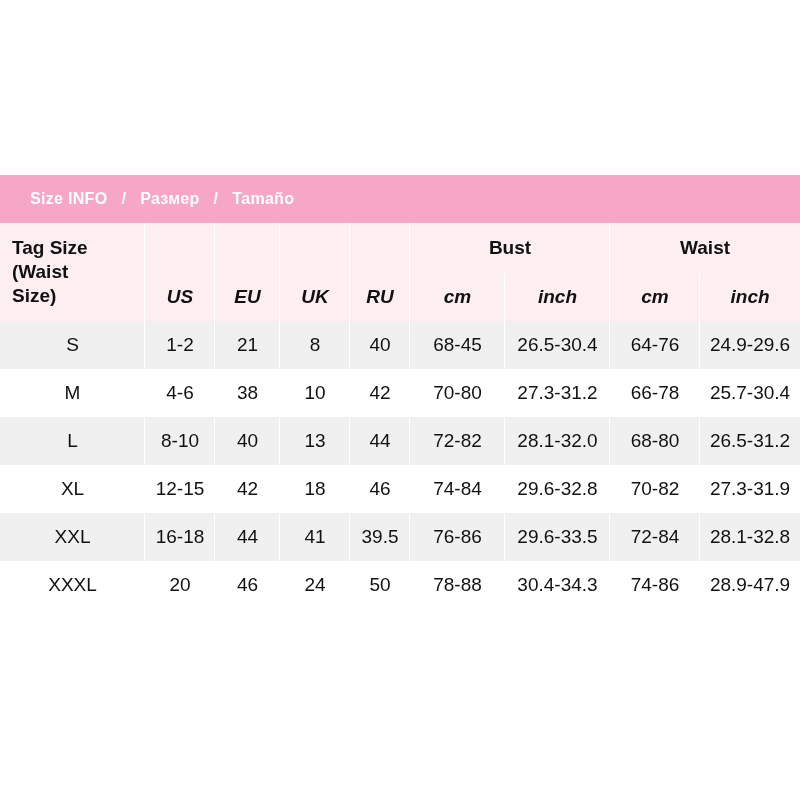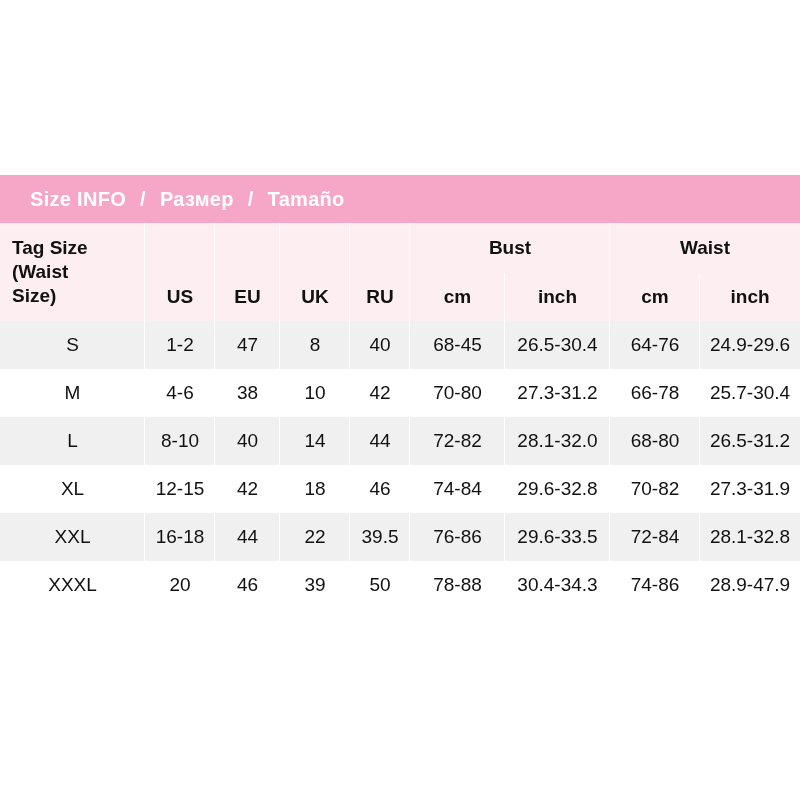--- a/index.html
+++ b/index.html
@@ -32,21 +32,21 @@
     background: #f6a7c8;
     height: 48px;
     padding: 0;
     vertical-align: middle;
   }
   .title-inner {
     display: flex;
     align-items: center;
     padding-left: 30px;
     color: #ffffff;
-    font-size: 20px;
+    font-size: 16px;
     font-weight: bold;
     letter-spacing: 0.3px;
     white-space: nowrap;
   }
   .title-sep {
     margin: 0 14px;
     font-weight: bold;
   }
   .hdr td, .hdr th {
     background: #fdeef2;
@@ -62,20 +62,21 @@
     text-align: left !important;
     padding-left: 12px !important;
     font-size: 19px;
     line-height: 1.25;
   }
   .grp-head {
     height: 50px;
   }
   .unit-head {
     height: 48px;
+    font-style: italic;
   }
   tbody tr td {
     height: 48px;
     text-align: center;
     vertical-align: middle;
     font-size: 19px;
     color: #111111;
     border: none;
     padding: 0;
   }
@@ -140,21 +141,21 @@
         <td class="cell-divider">inch</td>
         <td class="cell-divider">cm</td>
         <td>inch</td>
       </tr>
 
       </tbody>
         <tbody>
         <tr class="odd">
           <td class="cell-divider">S</td>
           <td class="cell-divider">1-2</td>
-          <td class="cell-divider">47</td>
+          <td class="cell-divider">21</td>
           <td class="cell-divider">8</td>
           <td class="cell-divider">40</td>
           <td class="cell-divider">68-45</td>
           <td class="cell-divider">26.5-30.4</td>
           <td class="cell-divider">64-76</td>
           <td>24.9-29.6</td>
         </tr>
         <tr class="even">
           <td class="cell-divider">M</td>
           <td class="cell-divider">4-6</td>
@@ -163,21 +164,21 @@
           <td class="cell-divider">42</td>
           <td class="cell-divider">70-80</td>
           <td class="cell-divider">27.3-31.2</td>
           <td class="cell-divider">66-78</td>
           <td>25.7-30.4</td>
         </tr>
         <tr class="odd">
           <td class="cell-divider">L</td>
           <td class="cell-divider">8-10</td>
           <td class="cell-divider">40</td>
-          <td class="cell-divider">14</td>
+          <td class="cell-divider">13</td>
           <td class="cell-divider">44</td>
           <td class="cell-divider">72-82</td>
           <td class="cell-divider">28.1-32.0</td>
           <td class="cell-divider">68-80</td>
           <td>26.5-31.2</td>
         </tr>
         <tr class="even">
           <td class="cell-divider">XL</td>
           <td class="cell-divider">12-15</td>
           <td class="cell-divider">42</td>
@@ -185,32 +186,32 @@
           <td class="cell-divider">46</td>
           <td class="cell-divider">74-84</td>
           <td class="cell-divider">29.6-32.8</td>
           <td class="cell-divider">70-82</td>
           <td>27.3-31.9</td>
         </tr>
         <tr class="odd">
           <td class="cell-divider">XXL</td>
           <td class="cell-divider">16-18</td>
           <td class="cell-divider">44</td>
-          <td class="cell-divider">22</td>
+          <td class="cell-divider">41</td>
           <td class="cell-divider">39.5</td>
           <td class="cell-divider">76-86</td>
           <td class="cell-divider">29.6-33.5</td>
           <td class="cell-divider">72-84</td>
           <td>28.1-32.8</td>
         </tr>
         <tr class="even">
           <td class="cell-divider">XXXL</td>
           <td class="cell-divider">20</td>
           <td class="cell-divider">46</td>
-          <td class="cell-divider">39</td>
+          <td class="cell-divider">24</td>
           <td class="cell-divider">50</td>
           <td class="cell-divider">78-88</td>
           <td class="cell-divider">30.4-34.3</td>
           <td class="cell-divider">74-86</td>
           <td>28.9-47.9</td>
         </tr>
       </tbody>
     </table>
   </div>
 

